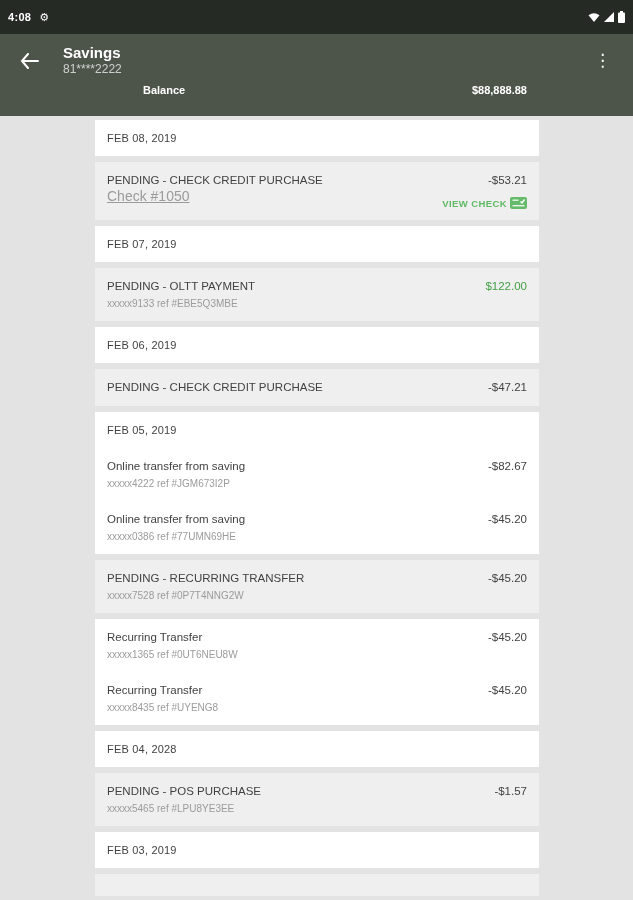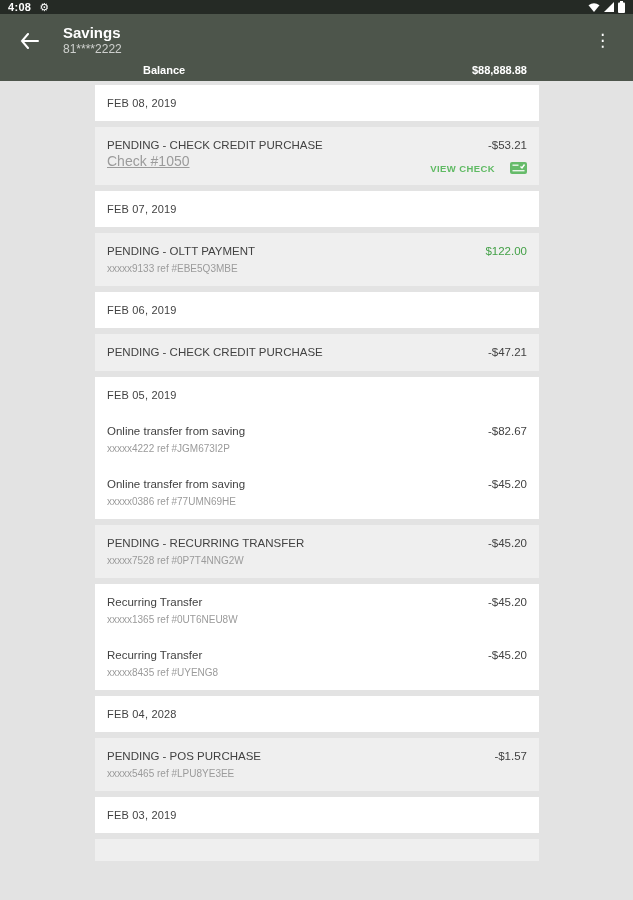--- a/index.html
+++ b/index.html
@@ -1,27 +1,27 @@
 <!DOCTYPE html>
 <html><head>
 <meta charset="utf-8">
 <style>
   html,body{margin:0;padding:0;background:#888;}
   *{box-sizing:border-box;font-family:"Liberation Sans","DejaVu Sans",sans-serif;}
   .screen{position:relative;width:633px;height:900px;background:#e3e3e3;overflow:hidden;margin:0 auto;}
 
   
-  .status-bar{height:14px;background:#252a25;display:flex;align-items:center;padding:0 8px;color:#fff;}
+  .status-bar{height:34px;background:#252a25;display:flex;align-items:center;padding:0 8px;color:#fff;}
   .status-time{font-size:11px;font-weight:bold;letter-spacing:.3px;}
   .gear-icon{font-size:11px;margin-left:8px;line-height:1;}
   .status-spacer{flex:1;}
   .status-right{display:flex;align-items:center;gap:3px;}
 
   
-  .header{background:#4d554b;color:#fff;padding-bottom:3px;}
+  .header{background:#4d554b;color:#fff;padding-bottom:18px;}
   .appbar{display:flex;align-items:center;padding:10px 14px 4px 14px;}
   .back-btn{background:none;border:none;padding:6px;cursor:pointer;display:flex;align-items:center;}
   .titles{margin-left:18px;}
   .page-title{font-size:15px;font-weight:bold;line-height:18px;}
   .page-subtitle{font-size:12px;color:rgba(255,255,255,.72);line-height:15px;}
   .appbar-spacer{flex:1;}
   .overflow-btn{background:none;border:none;color:#fff;font-size:17px;line-height:1;padding:4px 8px;cursor:pointer;}
 
   .balance-block{width:444px;margin-left:95px;padding:2px 12px 0 12px;}
   .bal-row{display:flex;justify-content:space-between;align-items:baseline;}
@@ -36,21 +36,21 @@
   .row-txn{background:#fff;display:flex;justify-content:space-between;padding:11px 12px;cursor:pointer;}
   .row-txn.pending{background:#efefef;}
   .gap-before{margin-top:6px;}
   .txn-left{min-width:0;}
   .txn-title{font-size:11.5px;color:#424242;line-height:15px;}
   .txn-line2{font-size:14px;color:#9b9b9b;line-height:13px;margin-top:2px;text-decoration:underline;}
   .txn-ref{font-size:10px;color:#9b9b9b;line-height:13px;margin-top:3px;}
   .txn-right{text-align:right;flex-shrink:0;padding-left:10px;}
   .txn-amount{font-size:11.5px;color:#424242;line-height:15px;}
   .txn-amount.credit{color:#43a047;}
-  .txn-action{margin-top:9px;display:flex;align-items:center;gap:15px;}
+  .txn-action{margin-top:9px;display:flex;align-items:center;gap:3px;}
   .action-label{font-size:9.5px;font-weight:bold;color:#5fba63;letter-spacing:.4px;}
 </style>
 </head>
 <body>
 
 <div class="screen">
 
   <div class="status-bar">
     <span class="status-time">4:08</span>
     <span class="gear-icon">⚙</span>

